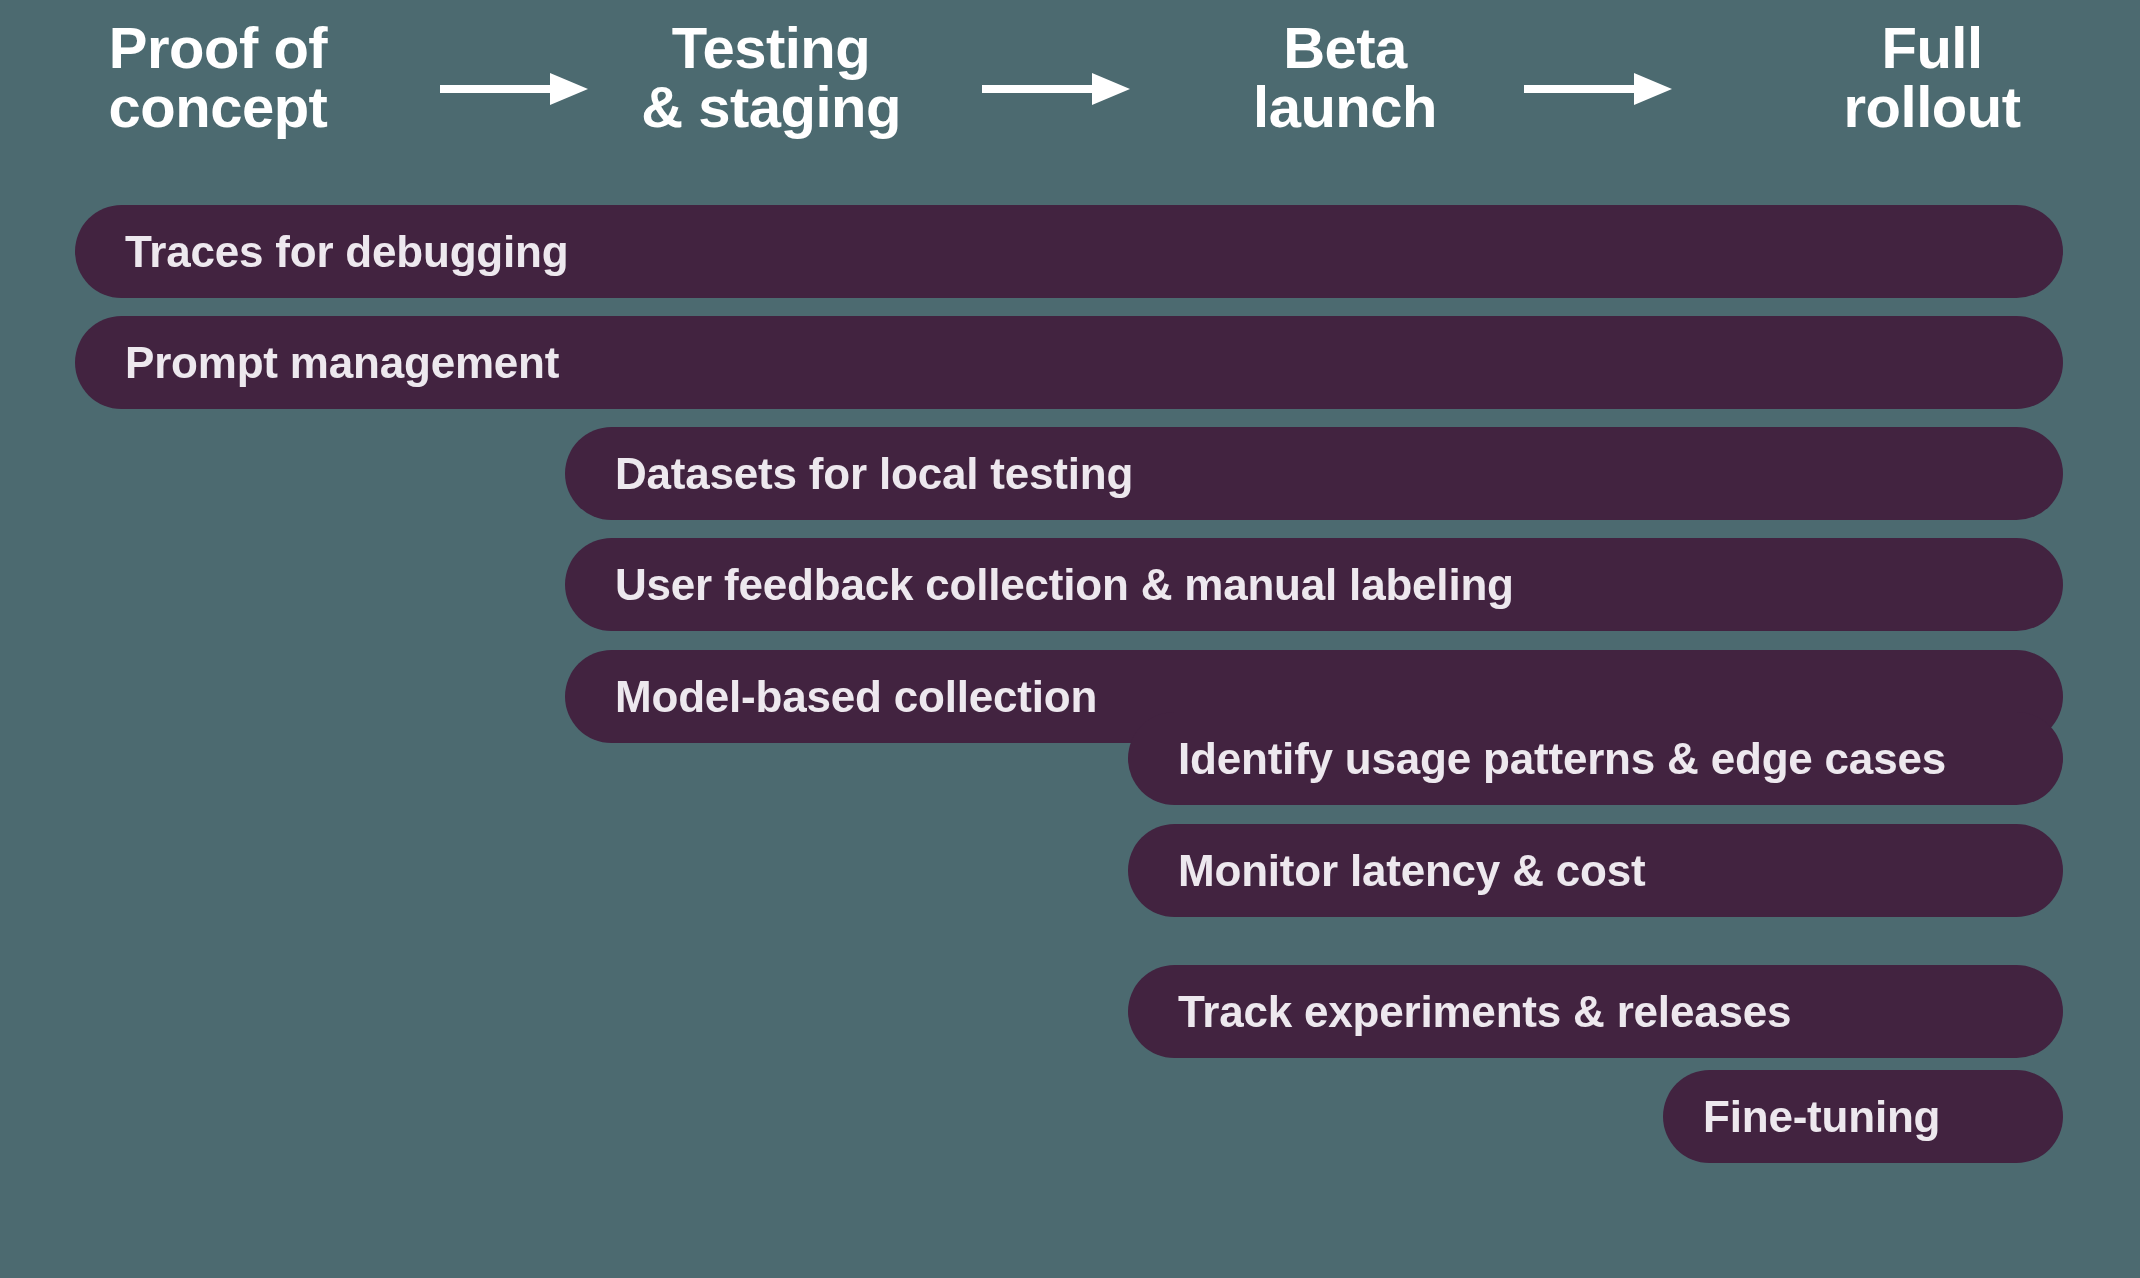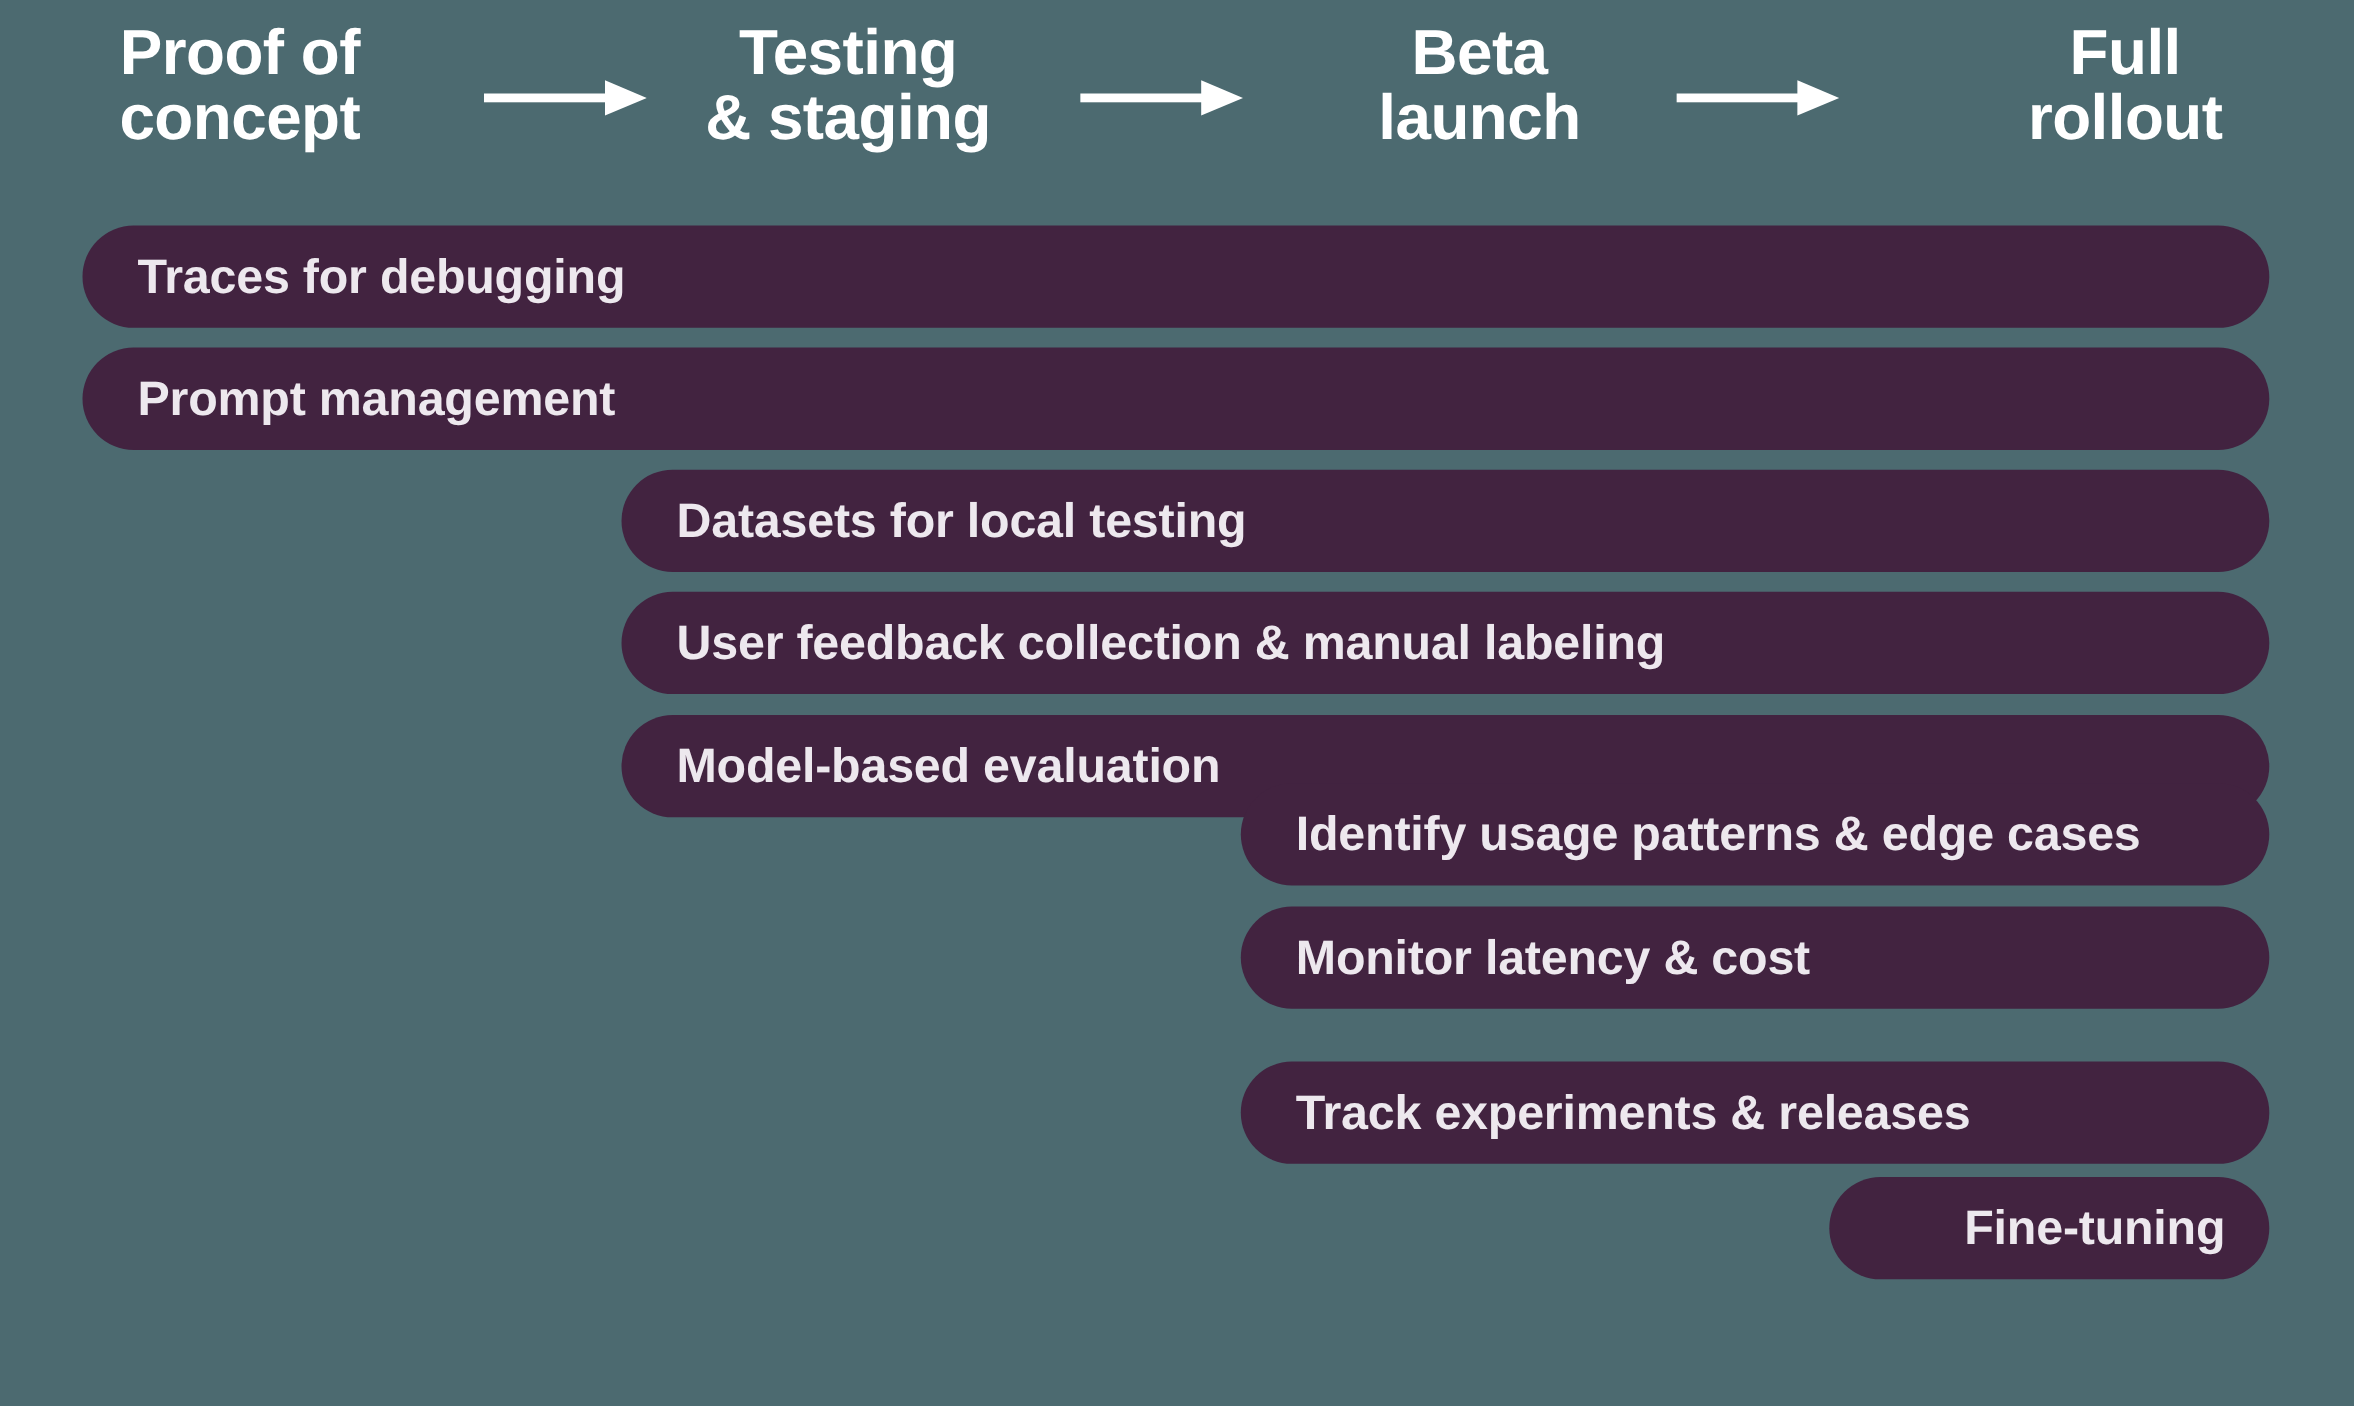--- a/index.html
+++ b/index.html
@@ -68,21 +68,21 @@
   .bar {
     position: absolute;
     height: 93px;
     background: #422340;
     border-radius: 47px;
     display: flex;
     align-items: center;
     box-sizing: border-box;
   }
   .bar.align-left  { justify-content: flex-start; padding-left: 50px; }
-  .bar.align-center{ justify-content: flex-end; padding: 0 40px; }
+  .bar.align-center{ justify-content: flex-start; padding: 0 40px; }
 
   .bar-label {
     color: #EDE8EE;
     font-size: 44px;
     font-weight: 700;
     letter-spacing: -0.2px;
     white-space: nowrap;
     line-height: 1;
   }
 
@@ -156,21 +156,21 @@
 
     <div class="bar row-2 span-b align-left">
       <span class="bar-label">Datasets for local testing</span>
     </div>
 
     <div class="bar row-3 span-b align-left">
       <span class="bar-label">User feedback collection &amp; manual labeling</span>
     </div>
 
     <div class="bar row-4 span-b align-left">
-      <span class="bar-label">Model-based evaluation</span>
+      <span class="bar-label">Model-based collection</span>
     </div>
 
     <div class="bar row-5 span-c align-left">
       <span class="bar-label">Identify usage patterns &amp; edge cases</span>
     </div>
 
     <div class="bar row-6 span-c align-left">
       <span class="bar-label">Monitor latency &amp; cost</span>
     </div>
 

